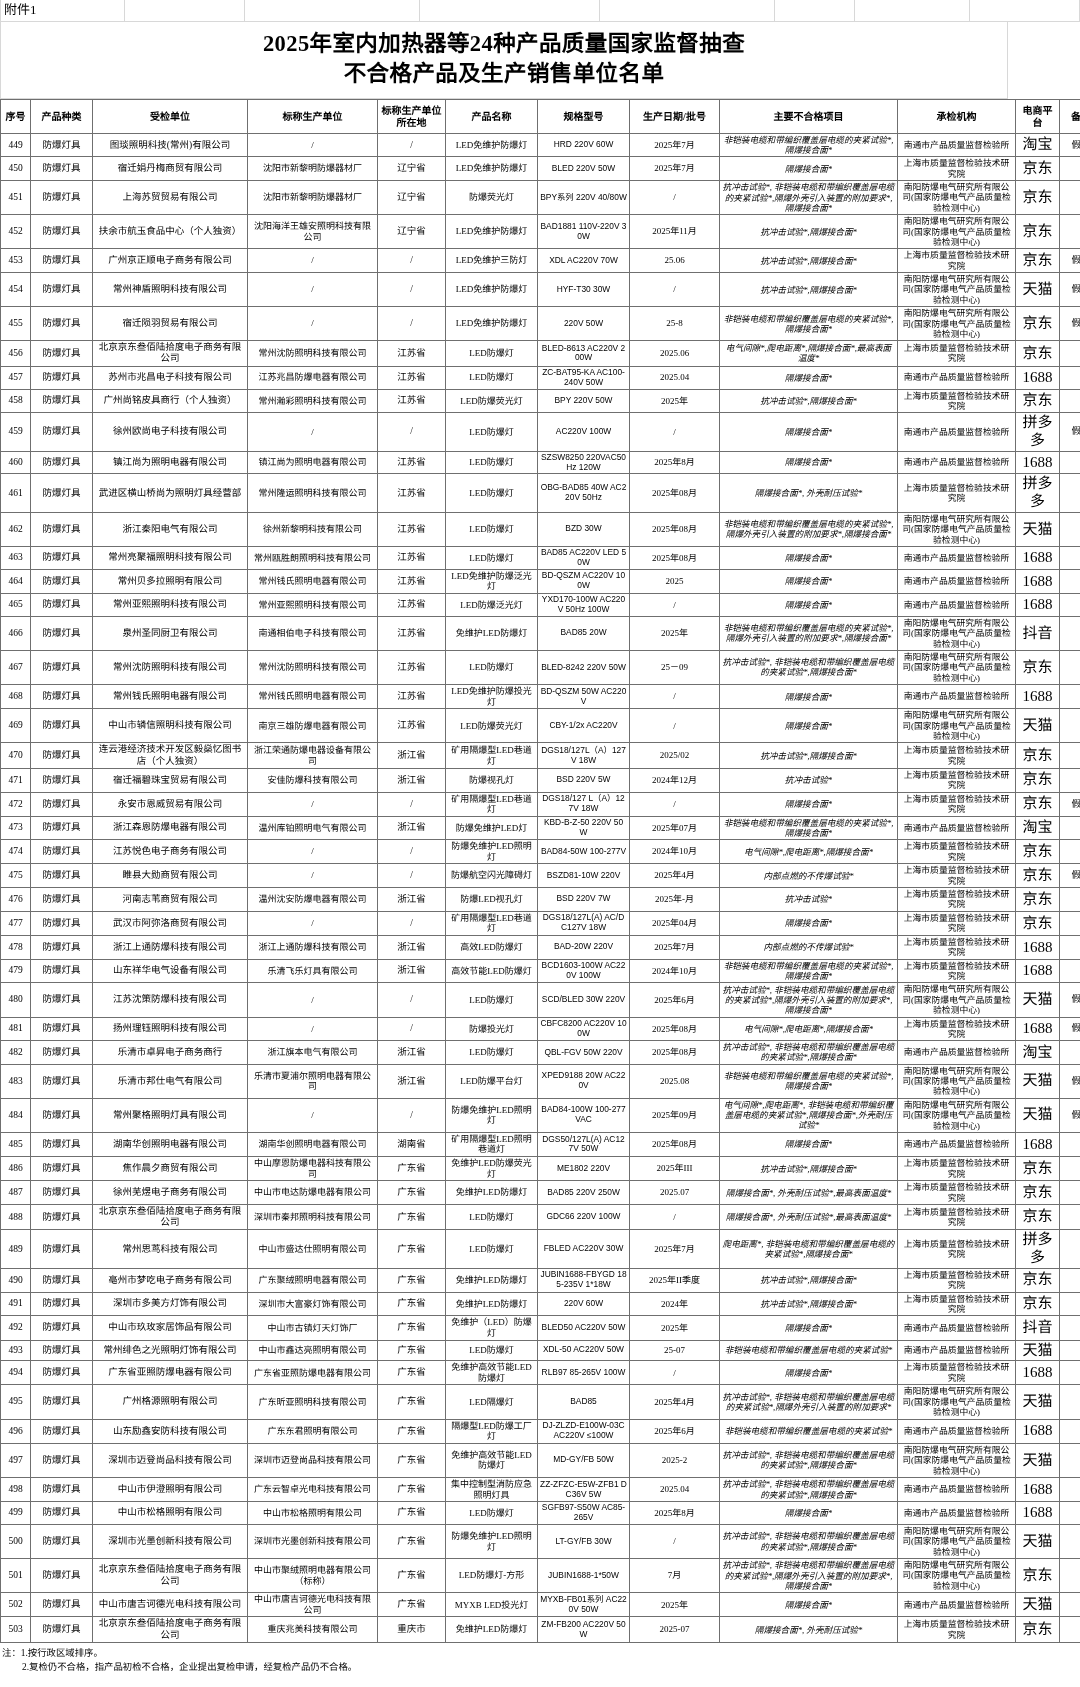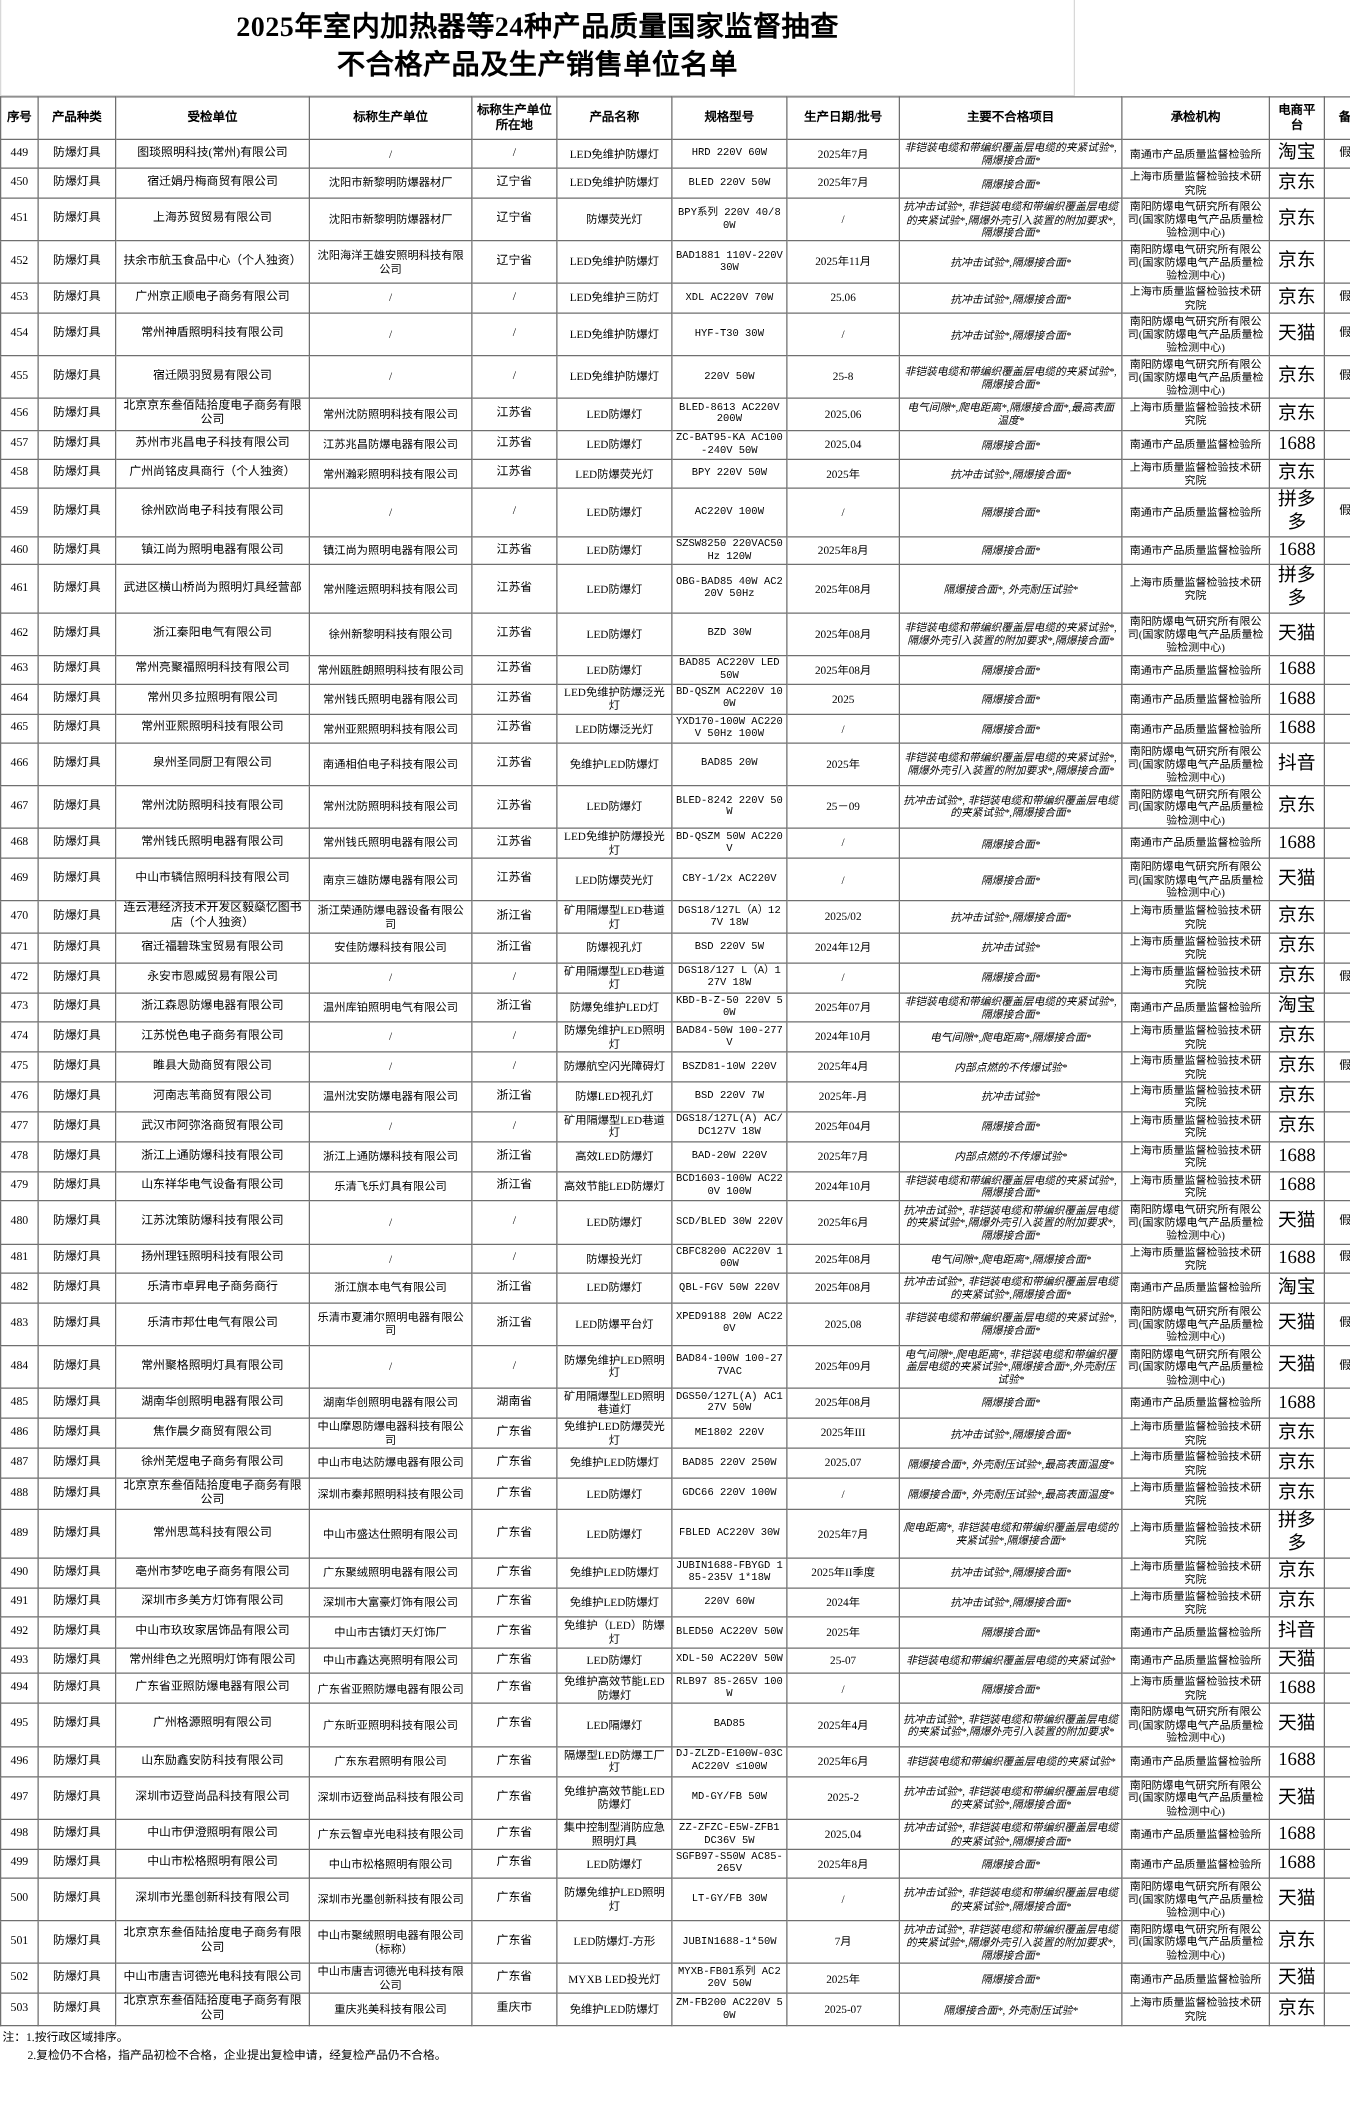--- a/index.html
+++ b/index.html
@@ -39,21 +39,21 @@
   }
   .attach-label {
     font-size: 13px;
     line-height: 20px;
     padding-left: 3px;
     white-space: nowrap;
   }
 
   
   .title-wrap {
-    width: 860px;
+    width: 1008px;
     box-sizing: border-box;
     border-left: 1px solid #d8d8d8;
     border-right: 1px solid #d8d8d8;
     border-bottom: 1px solid #d8d8d8;
     padding: 7px 0 9px 0;
     text-align: center;
   }
   .title-line {
     font-family: "Liberation Serif", "DejaVu Serif", serif;
     font-weight: bold;
@@ -101,21 +101,21 @@
   col.c-org   { width: 118px; }
   col.c-plat  { width: 44px; }
   col.c-rem   { width: 43px; }
 
   td.no      { font-size: 9.5px; }
   td.cat     { font-size: 9.5px; }
   td.insp    { font-size: 9.5px; }
   td.maker   { font-size: 9px; }
   td.loc     { font-size: 9.5px; }
   td.prod    { font-size: 9px; }
-  td.spec    { font-size: 8.4px; font-family: Liberation Mono, monospace; margin-left: 44px; }
+  td.spec    { font-size: 8.4px; font-family: Liberation Sans, sans-serif; margin-left: 44px; }
   td.date    { font-size: 9px; }
   td.items   { font-size: 8.6px; font-style: italic; }
   td.org     { font-size: 8.8px; }
   td.plat    { font-size: 15px; font-family: Liberation Serif, serif; }
   td.rem     { font-size: 9.5px; }
 
   
   .notes {
     width: 892px;
     box-sizing: border-box;
@@ -131,20 +131,32 @@
   }
   .notes .note-indent {
     padding-left: 20px;
   }
 </style>
 </head>
 <body>
 
 <div id="page">
 
+  <div class="attach-strip">
+    <div class="cell" style="width:125px;">
+      <div class="attach-label">附件1</div>
+    </div>
+    <div class="cell" style="width:120px;"></div>
+    <div class="cell" style="width:175px;"></div>
+    <div class="cell" style="width:180px;"></div>
+    <div class="cell" style="width:175px;"></div>
+    <div class="cell" style="width:80px;"></div>
+    <div class="cell" style="width:115px;"></div>
+    <div class="cell" style="width:110px;"></div>
+  </div>
 
   <div class="title-wrap">
     <div class="title-line">2025年室内加热器等24种产品质量国家监督抽查</div>
     <div class="title-line">不合格产品及生产销售单位名单</div>
   </div>
 
   <table class="main">
     <colgroup>
       <col class="c-no">
         <col class="c-cat">

